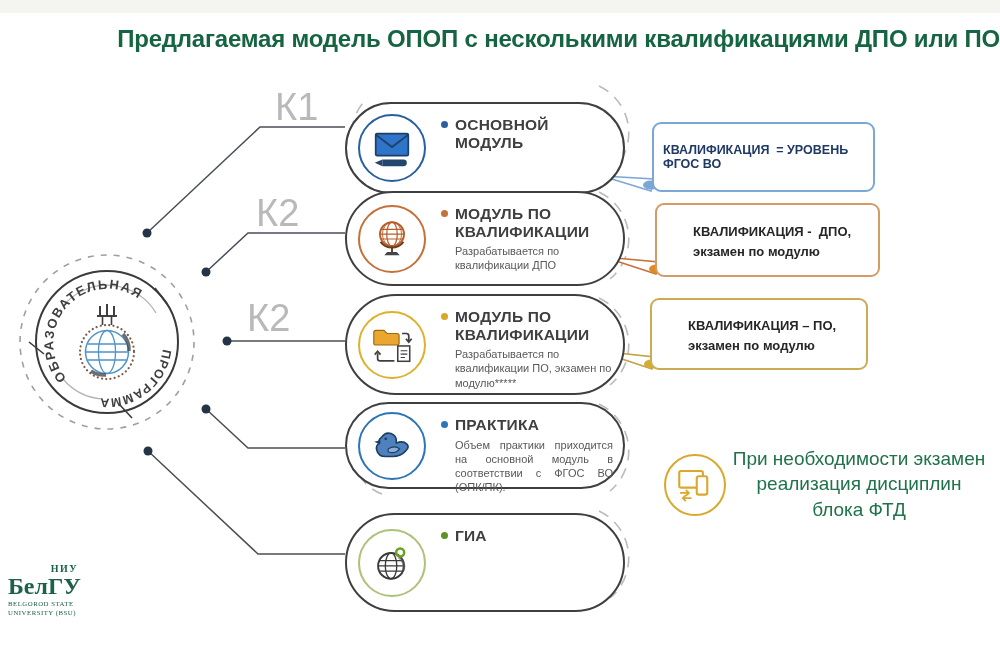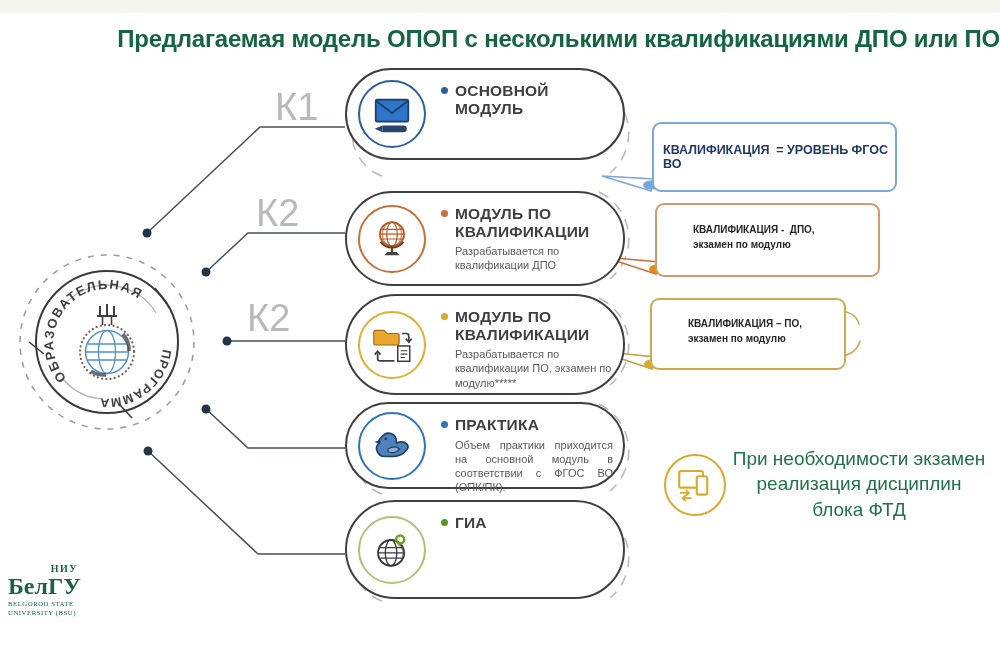--- a/index.html
+++ b/index.html
@@ -17,25 +17,25 @@
   .icon-wrap{position:absolute;left:11px;top:50%;transform:translateY(-50%);width:68px;height:68px;
              border-radius:50%;border:2px solid;display:flex;align-items:center;justify-content:center;
              background:#fff;box-sizing:border-box;}
   .content{margin-left:94px;padding:12px 10px 0 0;}
   .trow{display:flex;align-items:flex-start;}
   .bullet{flex:0 0 7px;width:7px;height:7px;border-radius:50%;margin:5px 7px 0 0;}
   .ntitle{font-size:15.5px;font-weight:bold;color:#3f3f3f;line-height:1.13;letter-spacing:0.2px;}
   .nbody{font-size:11px;color:#595959;line-height:1.3;margin:4px 0 0 14px;}
   .nbody.justify{text-align:justify;}
   .callout{position:absolute;background:#fff;border:2px solid;border-radius:9px;z-index:3;box-sizing:border-box;}
-  .c1{left:652px;top:122px;width:245px;height:70px;border-color:#7ba7d7;display:flex;align-items:center;padding-left:9px;}
+  .c1{left:652px;top:122px;width:223px;height:70px;border-color:#7ba7d7;display:flex;align-items:center;padding-left:9px;}
   .c1 .cline1{font-size:12.5px;font-weight:bold;color:#1f3864;white-space:pre-wrap;}
   .c2{left:655px;top:203px;width:225px;height:74px;border-color:#d49a6a;padding:17px 6px 0 36px;}
-  .c3{left:650px;top:298px;width:196px;height:72px;border-color:#ccab52;padding:16px 6px 0 36px;}
-  .c2 .cline1,.c2 .cline2,.c3 .cline1,.c3 .cline2{font-size:10px;font-weight:bold;color:#262626;
+  .c3{left:650px;top:298px;width:218px;height:72px;border-color:#ccab52;padding:16px 6px 0 36px;}
+  .c2 .cline1,.c2 .cline2,.c3 .cline1,.c3 .cline2{font-size:13px;font-weight:bold;color:#262626;
        line-height:1.5;white-space:pre-wrap;}
   .note-icon{position:absolute;left:664px;top:454px;width:62px;height:62px;border:2.6px solid #d9a92b;
              border-radius:50%;display:flex;align-items:center;justify-content:center;z-index:3;box-sizing:border-box;}
   .note-text{position:absolute;left:726px;top:446px;width:266px;text-align:center;font-size:19px;
              line-height:1.33;color:#20724a;font-weight:500;z-index:3;}
   .logo{position:absolute;left:8px;top:564px;color:#1c6148;z-index:3;font-family:"Liberation Serif",serif;}
   .logo-row{font-weight:bold;font-size:24px;line-height:1;display:flex;align-items:flex-end;}
   .gu-wrap{display:inline-block;}
   .niu{display:block;font-size:10px;letter-spacing:1.5px;text-align:center;line-height:1;font-weight:bold;}
   .logo-sub{font-size:6.8px;letter-spacing:0.5px;line-height:1.3;margin-top:2px;}
@@ -134,21 +134,21 @@
       <path d="M80.5 102 H119.5 M78.5 110 H121.5 M80.5 118 H119.5" stroke="#4f93c9" stroke-width="1.3"></path>
       <path d="M116 92 A23 23 0 0 1 122 109" stroke="#4a4a4a" stroke-width="3.5" fill="none" opacity="0.8"></path>
       <path d="M84 129 A23 23 0 0 0 99 133" stroke="#4a4a4a" stroke-width="3.5" fill="none" opacity="0.8"></path>
     </g>
   </svg>
 
   <div class="klabel k1">К1</div>
   <div class="klabel k2a">К2</div>
   <div class="klabel k2b">К2</div>
 
-  <div class="pill" style="top:68px;height:92px;">
+  <div class="pill" style="top:102px;height:92px;">
     <div class="icon-wrap" style="border-color:#2a5fa0;">
       <svg width="46" height="46" viewBox="0 0 48 48">
         <rect x="7" y="9" width="34" height="23" rx="1.5" fill="#2e74c9" stroke="#1c3f66" stroke-width="1.8"></rect>
         <path d="M7 10 L24 23 L41 10" fill="none" stroke="#1c3f66" stroke-width="1.8"></path>
         <path d="M14 36 h22 a3.2 3.2 0 0 1 0 7 h-22 z" fill="#24466b"></path>
         <path d="M14 36 l-8 3.5 8 3.5 z" fill="#24466b"></path>
       </svg>
     </div>
     <div class="content">
       <div class="trow">
@@ -211,21 +211,21 @@
     </div>
     <div class="content">
       <div class="trow">
           <span class="bullet" style="background:#2e75b6;"></span>
         <span class="ntitle">ПРАКТИКА</span>
         </div>
       <div class="nbody justify">Объем практики приходится на основной модуль в соответствии с ФГОС ВО (ОПК/ПК).</div>
     </div>
   </div>
 
-  <div class="pill" style="top:500px;height:99px;">
+  <div class="pill" style="top:513px;height:99px;">
     <div class="icon-wrap" style="border-color:#aec178;">
       <svg width="46" height="46" viewBox="0 0 48 48">
         <circle cx="23" cy="27" r="13.5" fill="none" stroke="#3a3a3a" stroke-width="2"></circle>
         <ellipse cx="23" cy="27" rx="6" ry="13.5" fill="none" stroke="#3a3a3a" stroke-width="1.4"></ellipse>
         <path d="M10.5 21.5 h25 M9.5 27 h27 M10.5 32.5 h25" stroke="#3a3a3a" stroke-width="1.4"></path>
         <path d="M31 17.5 a13.5 13.5 0 0 1 5 14" stroke="#555555" stroke-width="3" fill="none" opacity="0.55"></path>
         <circle cx="32.5" cy="13" r="4.2" fill="none" stroke="#6aa121" stroke-width="2.6"></circle>
       </svg>
     </div>
     <div class="content">

